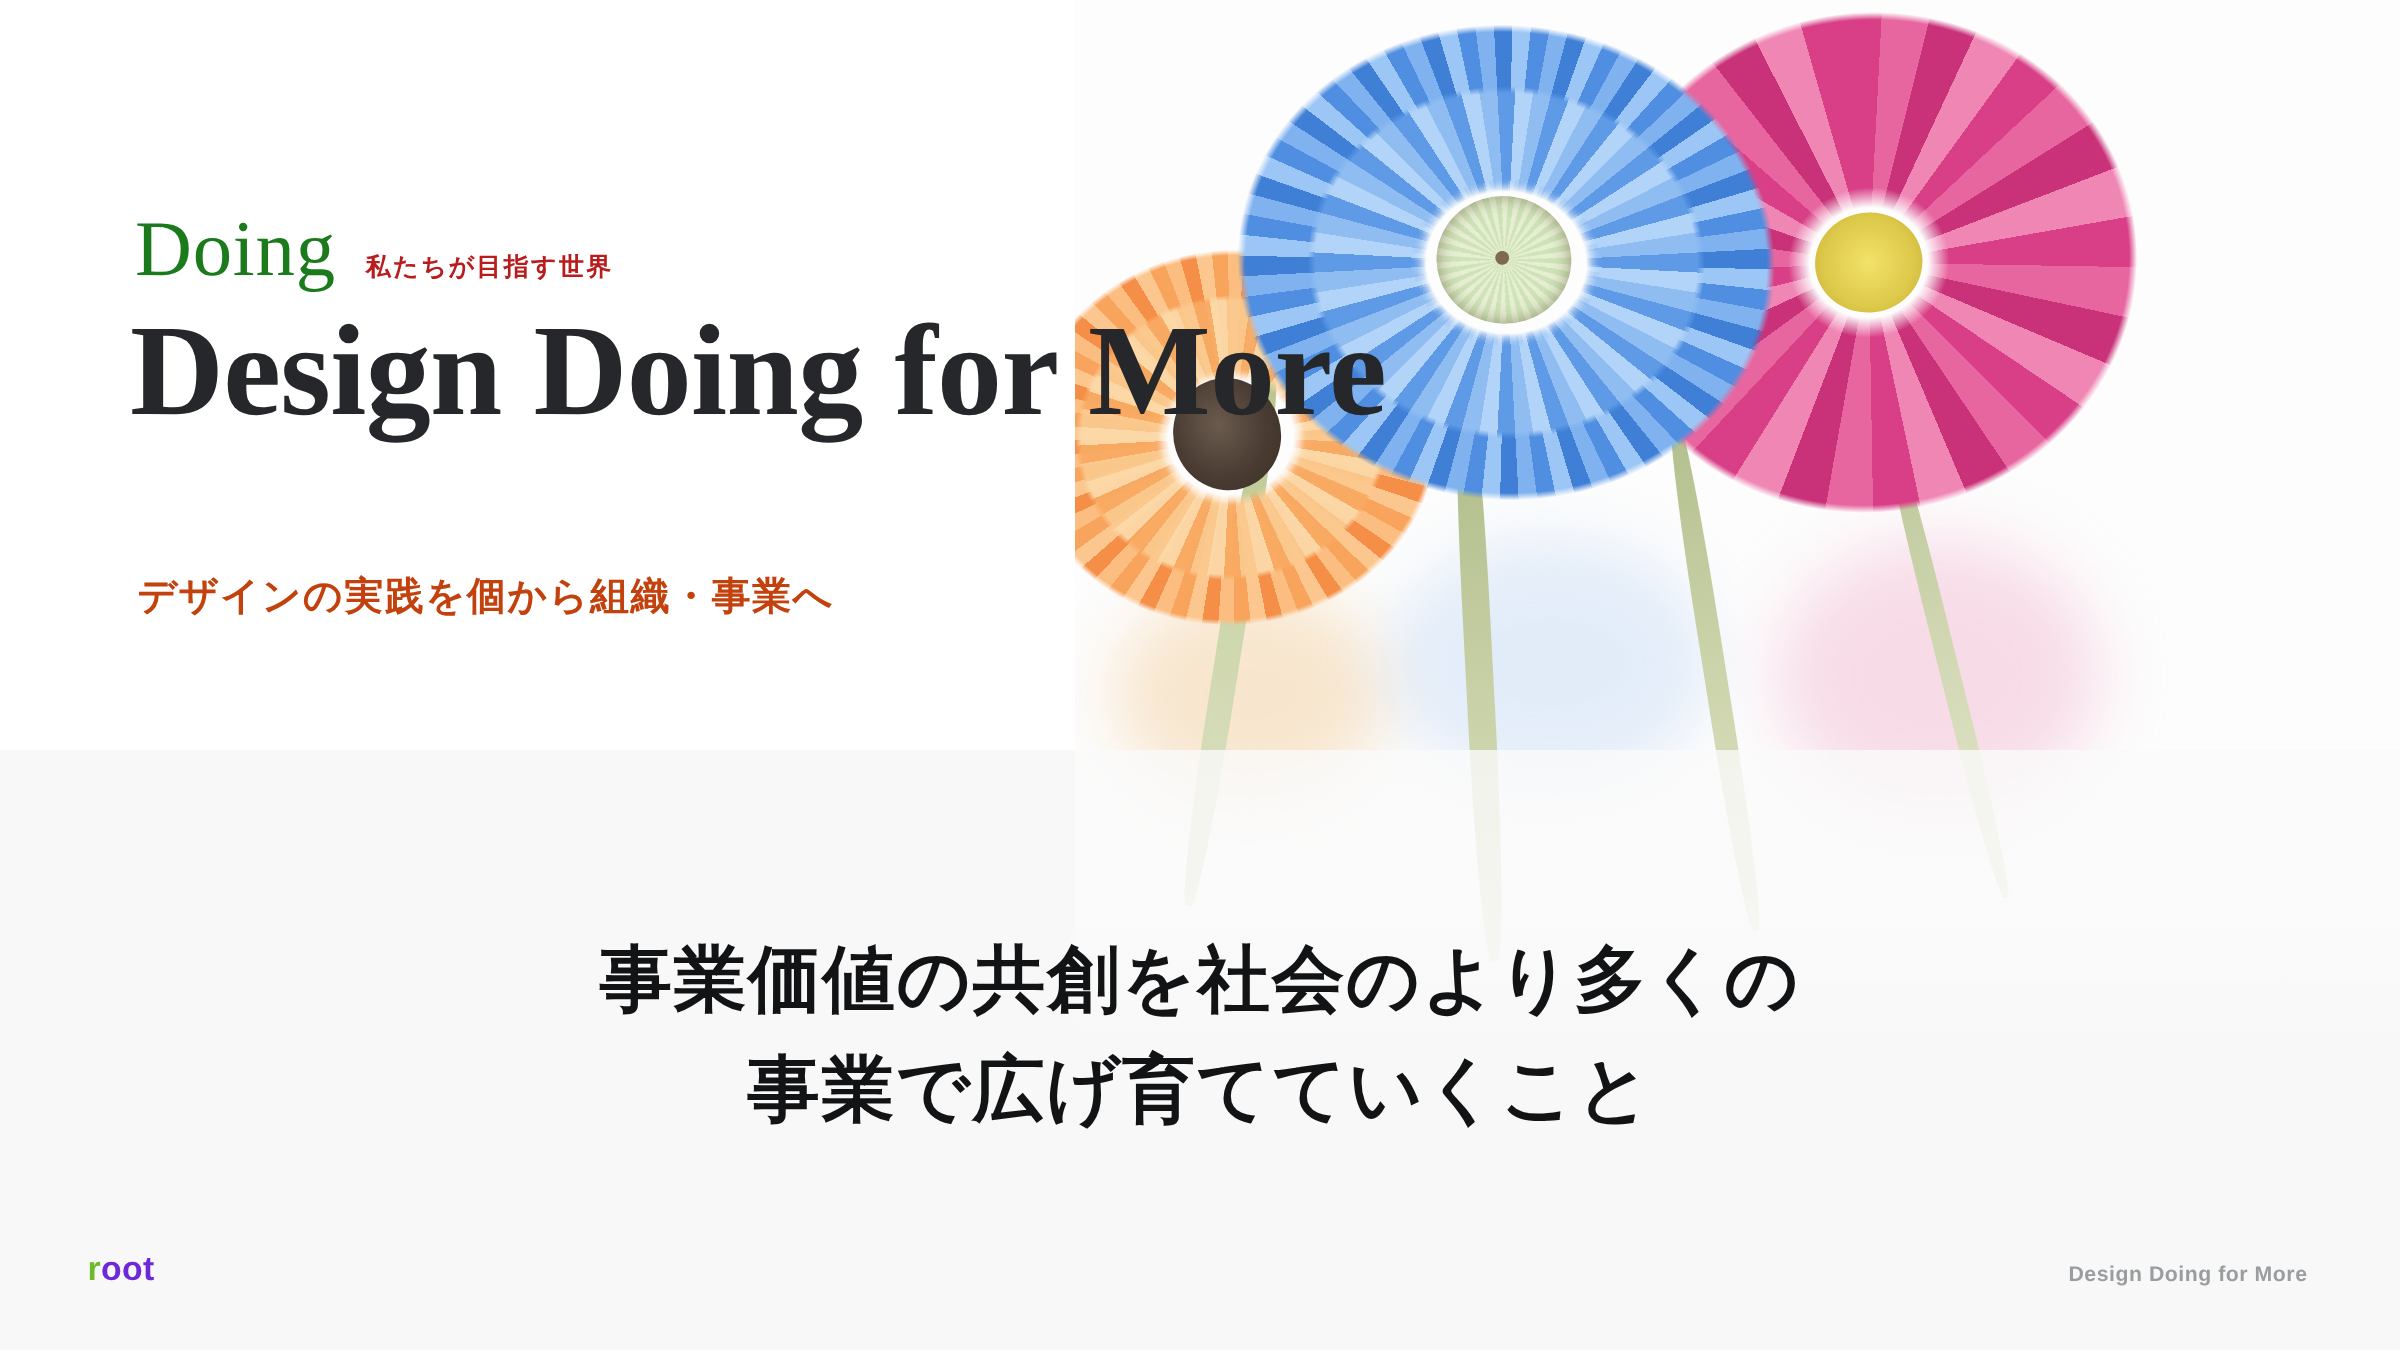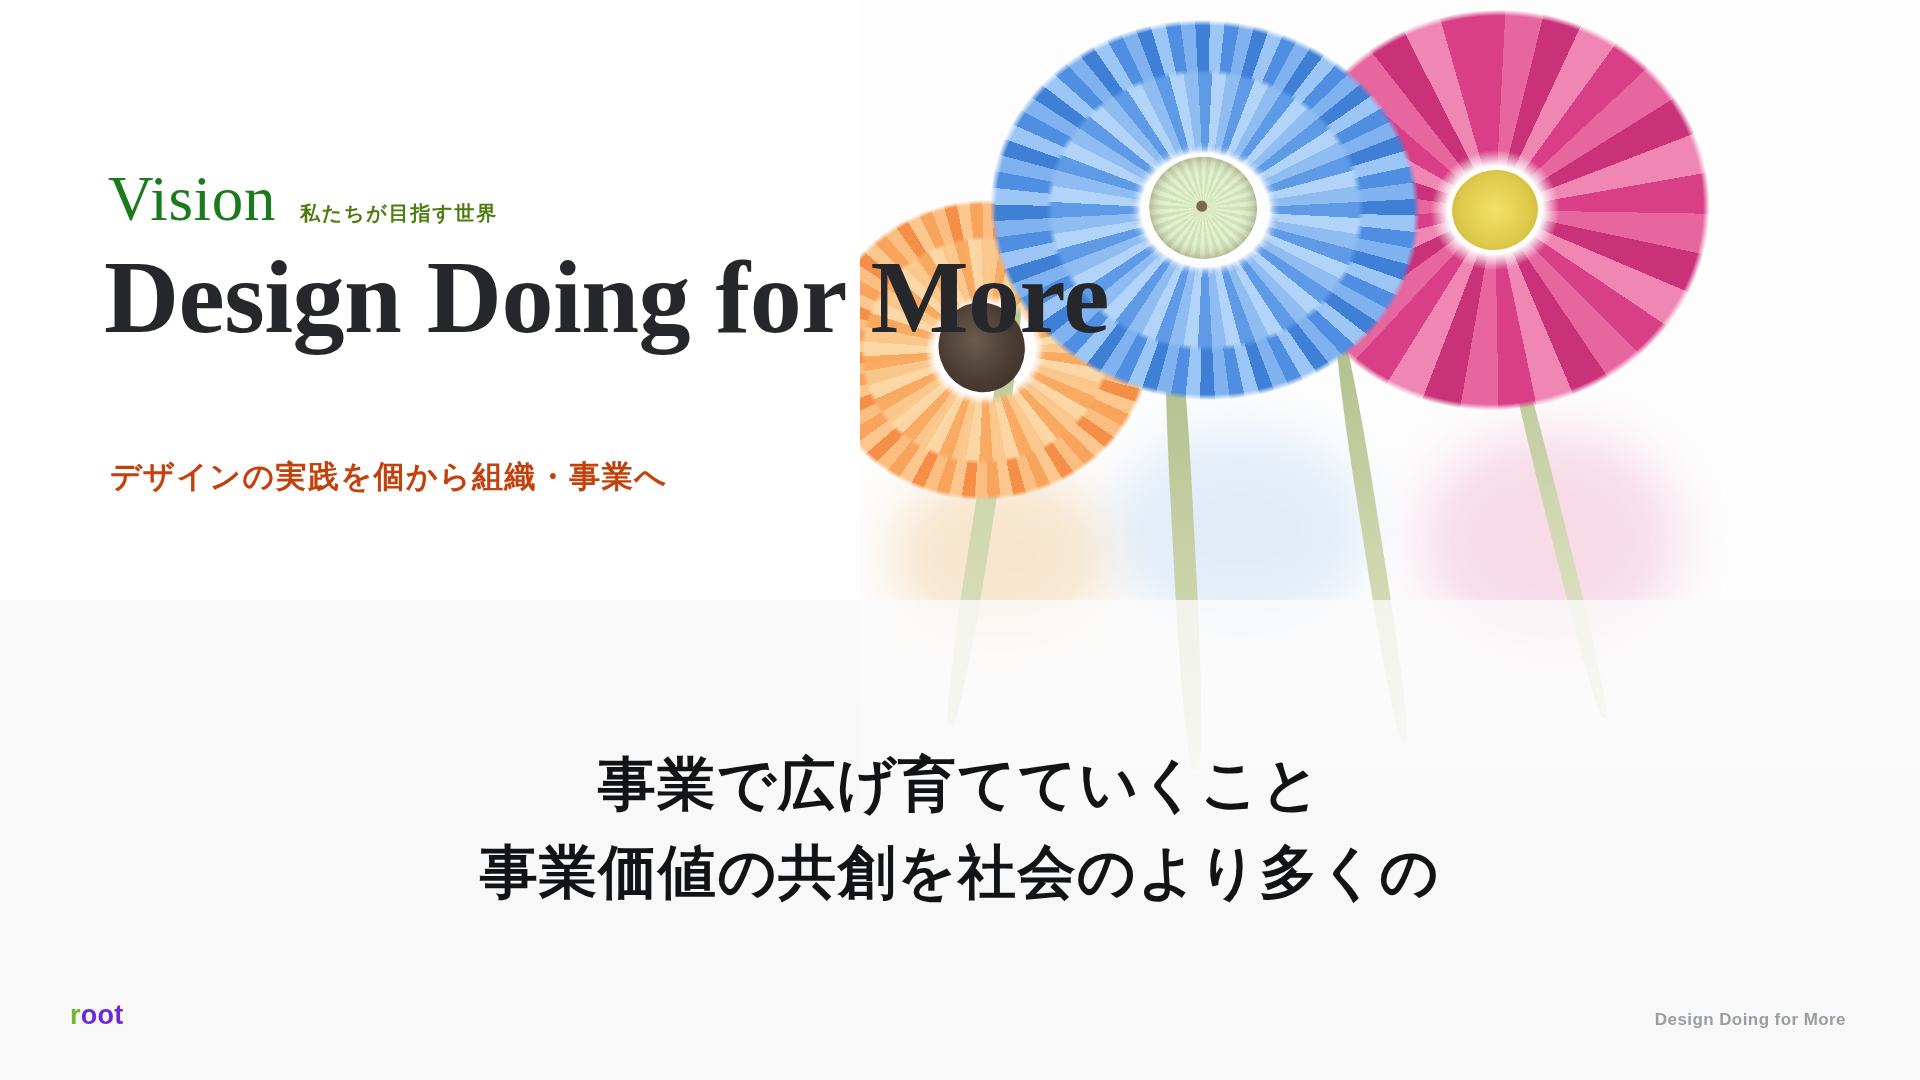--- a/index.html
+++ b/index.html
@@ -149,21 +149,21 @@
   .vision-row {
     position:absolute; left:108px; top:168px;
     display:flex; align-items:baseline; gap:24px;
   }
   .vision-word {
     font-family:"Liberation Serif", serif;
     font-size:63px; line-height:1; color:#1a7a1c;
     letter-spacing:.01em;
   }
   .vision-sub {
-    font-size:20px; font-weight:700; color:#4d7c0f;
+    font-size:20px; font-weight:700; color:#b91c1c;
     letter-spacing:.09em; white-space:nowrap;
   }
 
   .headline {
     position:absolute; left:104px; top:236px;
     font-family:"Liberation Serif", serif;
     font-size:104px; line-height:1.18; color:#25272a;
     letter-spacing:-0.005em; white-space:nowrap;
   }
 
@@ -234,31 +234,31 @@
       <div class="core">
         <div class="core-dot"></div>
       </div>
     </div>
   </div>
   <div class="photo-veil"></div>
   <div class="photo-fade"></div>
 
 
   <div class="vision-row">
-    <span class="vision-word">Vision</span>
+    <span class="vision-word">Doing</span>
     <span class="vision-sub">私たちが目指す世界</span>
   </div>
 
   <h1 class="headline">Design Doing for More</h1>
 
   <p class="tagline">デザインの実践を個から組織・事業へ</p>
 
   <div class="statement">
+    <span class="line">事業価値の共創を社会のより多くの</span>
     <span class="line">事業で広げ育てていくこと</span>
-    <span class="line">事業価値の共創を社会のより多くの</span>
   </div>
 
   <div class="footer-logo">
     <span class="r">r</span>
     <span class="oot">oot</span>
   </div>
 
   <div class="footer-note">Design Doing for More</div>
 
 </div>

